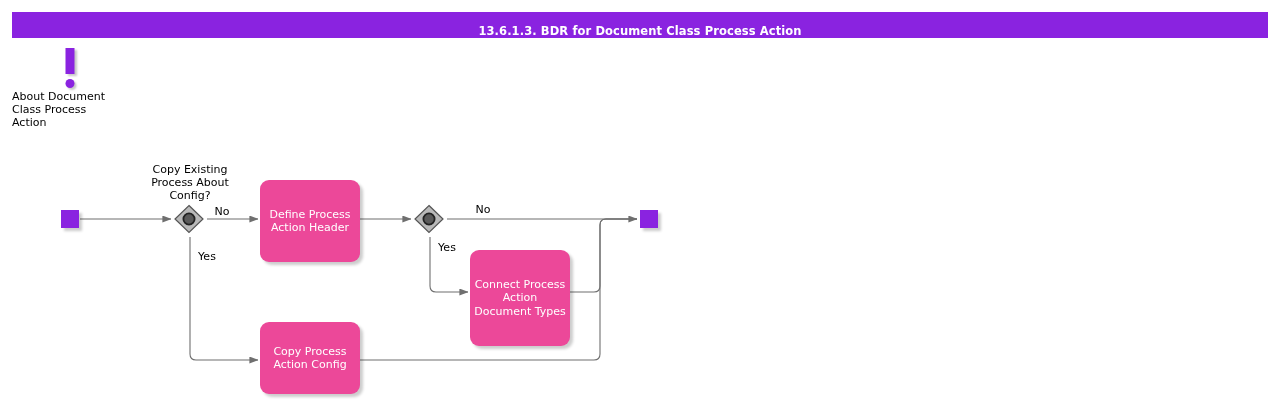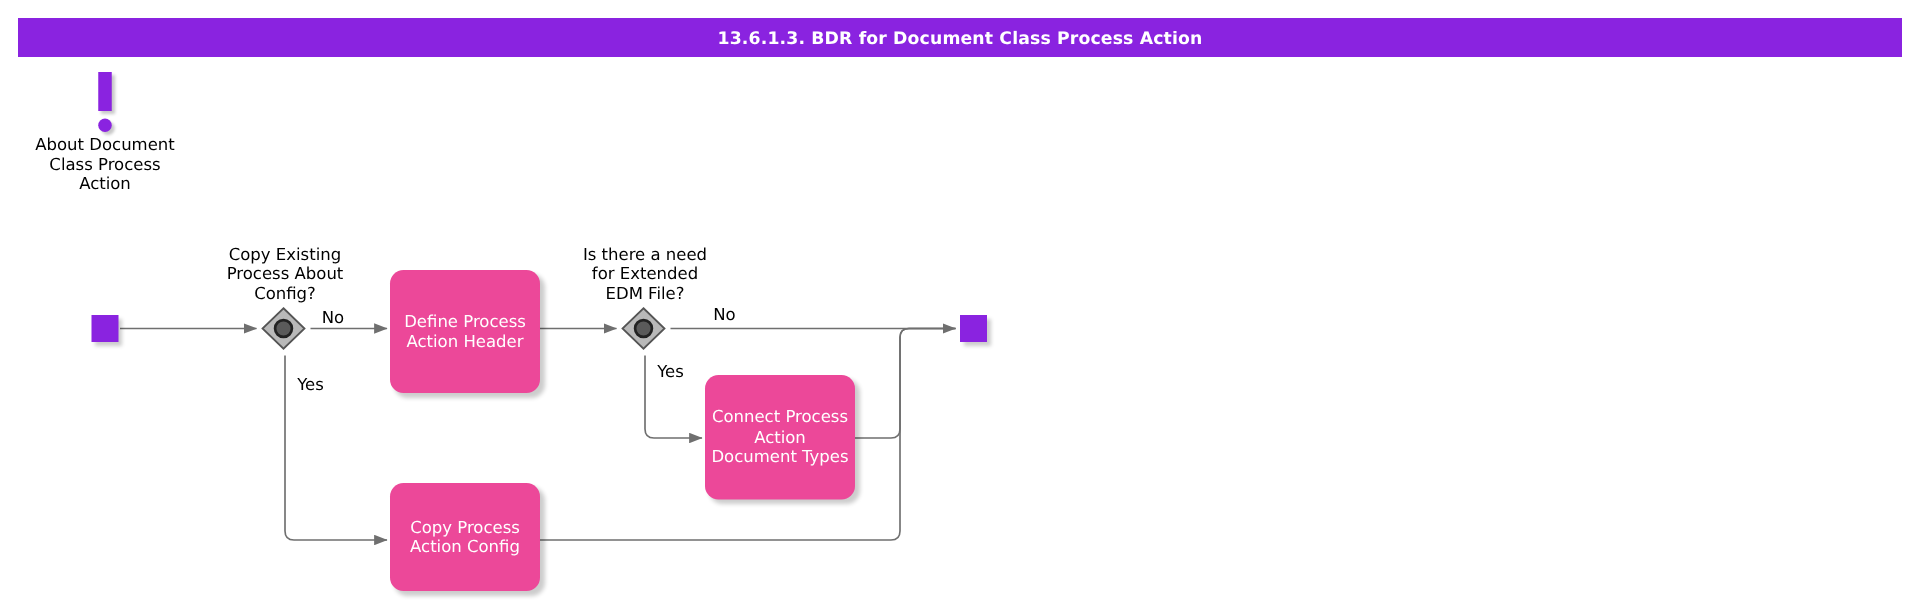--- a/index.html
+++ b/index.html
@@ -21,37 +21,36 @@
     height: 410px;
   }
   .titlebar {
     position: absolute;
     left: 12px;
     top: 12px;
     width: 1256px;
     height: 26px;
     background: #8A23E0;
     display: flex;
-    align-items: center;
+    align-items: flex-end;
     justify-content: center;
   }
   .titlebar .ttl {
     color: #ffffff;
     font-family: "DejaVu Sans", sans-serif;
     font-size: 11.5px;
     font-weight: bold;
     letter-spacing: 0.1px;
     white-space: nowrap;
   }
   .note {
     position: absolute;
     left: 12px;
     top: 48px;
     width: 116px;
-    text-align: center;
   }
   .note .bang {
     position: relative;
     width: 100%;
     height: 42px;
   }
   .note .bang .bar {
     position: absolute;
     left: 50%;
     top: 0;
@@ -182,30 +181,27 @@
   <div class="diamond" style="left:413px; top:203px;">
     <svg width="32" height="32" viewBox="0 0 32 32">
       <polygon points="16,2.5 30,16 16,29.5 2,16" fill="#b9b9b9" stroke="#555555" stroke-width="1.2"></polygon>
       <circle cx="16" cy="16" r="5.6" fill="#5a5a5a" stroke="#222222" stroke-width="1.8"></circle>
     </svg>
   </div>
 
   <div class="label" style="left: 130px; top: 163px; width: 120px; white-space: pre-line;">Copy Existing
 Process About
 Config?</div>
-  <div class="label" style="left: 370px; top: 163px; width: 120px; white-space: pre-line;">Is there a need
-for Extended
-EDM File?</div>
 
   <div class="label" style="left:212px; top:205px; width:20px;">No</div>
   <div class="label" style="left:195px; top:250px; width:24px;">Yes</div>
   <div class="label" style="left:473px; top:203px; width:20px;">No</div>
   <div class="label" style="left:435px; top:241px; width:24px;">Yes</div>
 
   <div class="task" style="left: 260px; top: 180px; width: 100px; height: 82px; white-space: pre-line;">Define Process
 Action Header</div>
-  <div class="task" style="left: 470px; top: 250px; width: 100px; height: 83px; white-space: pre-line;">Connect Process
+  <div class="task" style="left: 470px; top: 250px; width: 100px; height: 96px; white-space: pre-line;">Connect Process
 Action
 Document Types</div>
   <div class="task" style="left: 260px; top: 322px; width: 100px; height: 72px; white-space: pre-line;">Copy Process
 Action Config</div>
 
 </div>
 
 </body></html>

